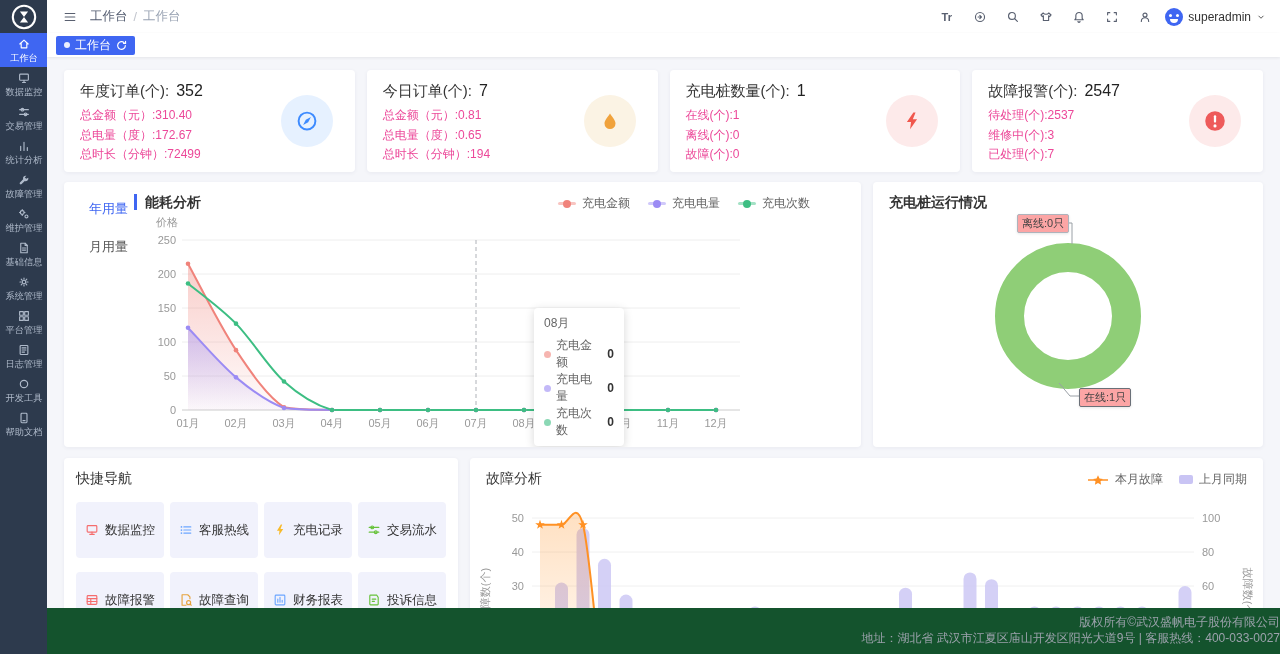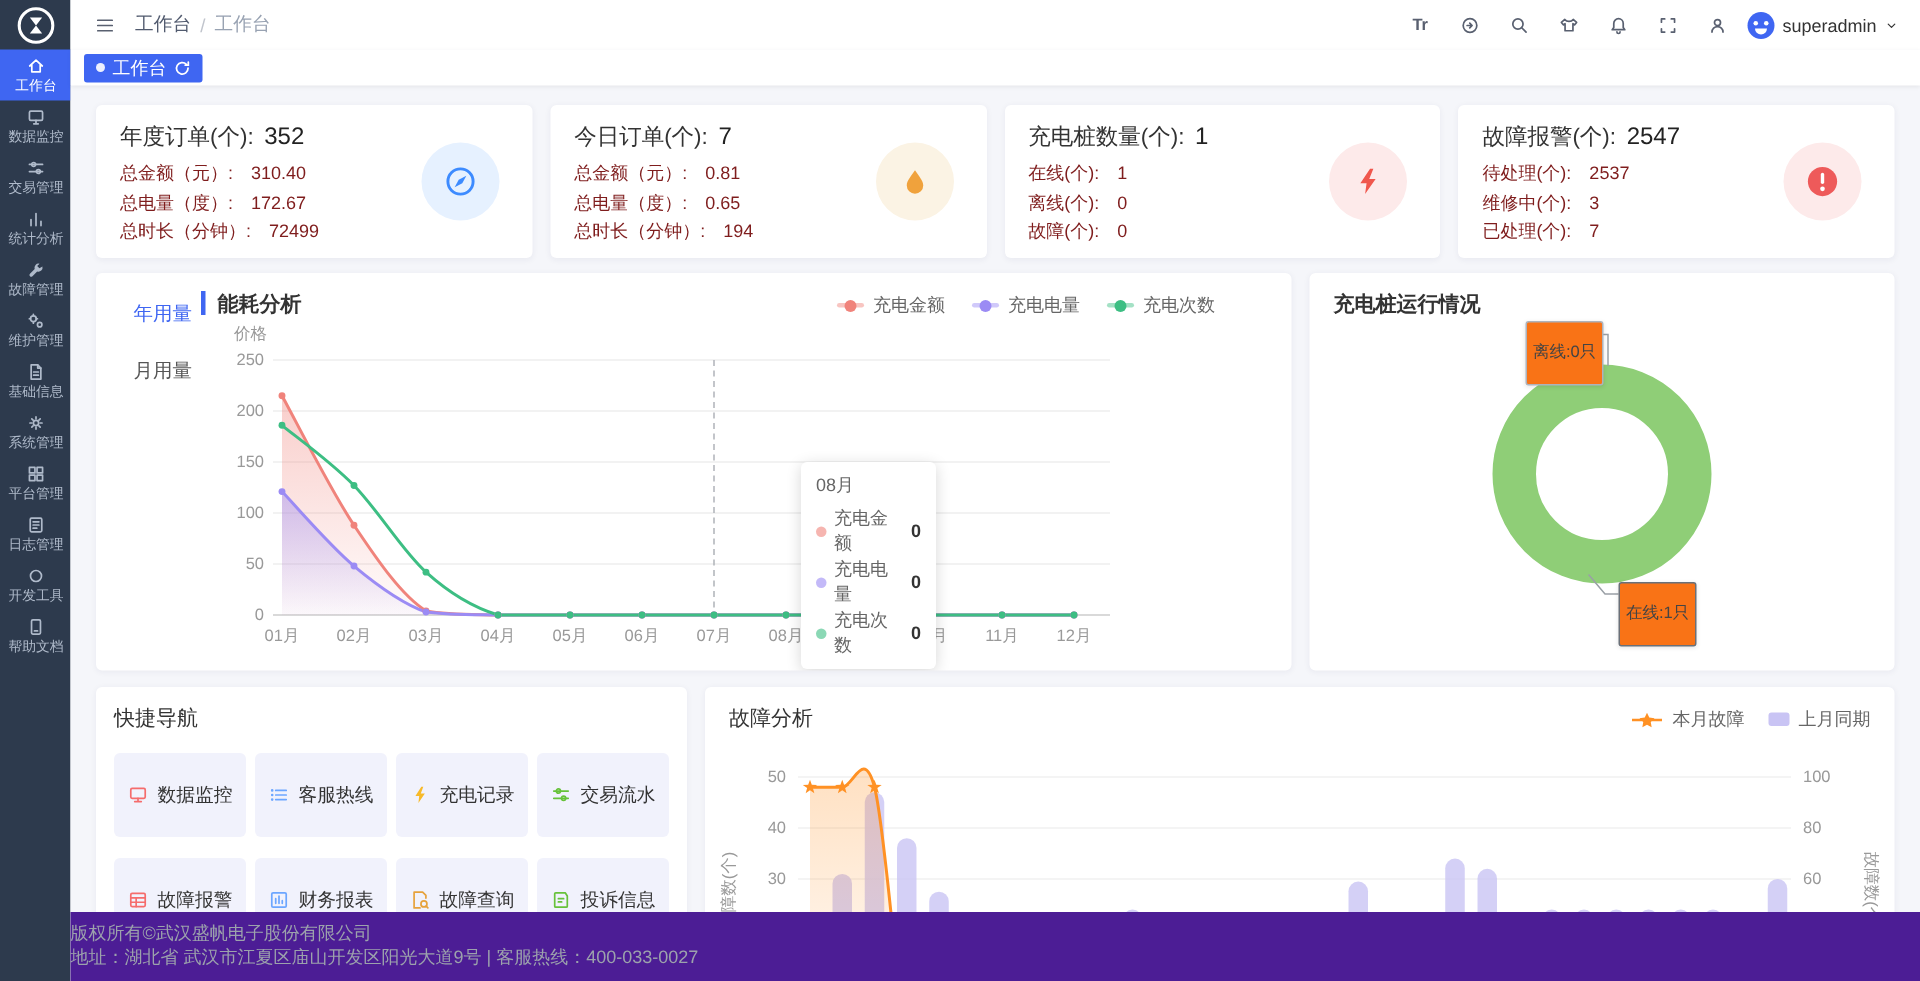--- a/index.html
+++ b/index.html
@@ -30,55 +30,55 @@
   .tabbar{height:24px;background:#fff;display:flex;align-items:center;padding-left:9px;box-shadow:0 1px 3px rgba(0,0,0,.07);flex:none;position:relative;z-index:2}
   .tab{display:inline-flex;align-items:center;gap:5px;background:var(--accent);color:#fff;font-size:12px;height:19px;padding:0 8px;border-radius:2px;cursor:pointer}
   .tab .dot{width:6px;height:6px;background:#fff;border-radius:50%;opacity:.9}
   
   main.content{flex:1;padding:13px 17px 0;overflow:hidden;position:relative;background:#F5F6FA}
   .card{background:#fff;border-radius:4px;box-shadow:0 1px 4px rgba(30,40,80,.06);position:relative}
   .cards-row{display:flex;gap:12px;height:102px}
   .stat-card{flex:1;padding:12px 16px}
   .stat-title{font-size:15px;color:#333;display:flex;gap:7px;align-items:baseline;margin-bottom:5px}
   .stat-val{font-size:16px;color:#222}
-  .stat-row{font-size:12px;color:#7f1d1d;line-height:19.5px;display:flex;gap:12px}
+  .stat-row{font-size:12px;color:#ec4899;line-height:19.5px;display:flex;gap:0}
   .stat-icon{position:absolute;right:22px;top:25px;width:52px;height:52px;border-radius:50%;display:flex;align-items:center;justify-content:center}
   .row2{display:flex;gap:12px;margin-top:10px;height:265px}
   .energy-card{flex:1;overflow:hidden}
   .donut-card{width:390px;overflow:hidden}
   .panel-title{position:absolute;top:12px;left:16px;font-size:14px;font-weight:bold;color:#333}
   .energy-card .panel-title{left:70px;border-left:3px solid var(--accent);padding-left:8px;line-height:16px}
   .side-tabs{position:absolute;left:0;top:8px;width:64px;text-align:right}
   .stab{font-size:13px;color:#555;padding:10px 0;cursor:pointer}
   .stab.active{color:var(--accent)}
   .chart-legend{position:absolute;top:13px;left:494px;display:flex;gap:18px;font-size:12px;color:#666;align-items:center}
   .leg{display:flex;align-items:center;gap:6px;cursor:pointer}
   .l-line{width:18px;height:3px;border-radius:2px;position:relative;display:inline-block}
   .l-dot{position:absolute;left:5px;top:-2.5px;width:8px;height:8px;border-radius:50%;display:block}
   #energy-svg{position:absolute;left:66px;top:26px}
   .tip{position:absolute;left:470px;top:126px;width:90px;background:#fff;border-radius:4px;box-shadow:0 2px 10px rgba(0,0,0,.16);padding:7px 10px;font-size:12px;color:#666;z-index:3}
   .tip-title{margin-bottom:5px}
   .tip-row{display:flex;align-items:center;gap:5px;line-height:17px}
   .tdot{width:7px;height:7px;border-radius:50%;flex:none}
   .tval{margin-left:auto;font-weight:bold;color:#333}
   #donut-svg{position:absolute;left:0;top:24px}
-  .pin{position:absolute;border:1px solid #AEB3BC;background:#f97316;font-size:11px;padding:12px 4px;line-height:17px;border-radius:2px;color:#444;box-shadow:0 1px 3px rgba(0,0,0,.1);white-space:nowrap;z-index:2}
+  .pin{position:absolute;border:1px solid #AEB3BC;background:#fca5a5;font-size:11px;padding:0 4px;line-height:17px;border-radius:2px;color:#444;box-shadow:0 1px 3px rgba(0,0,0,.1);white-space:nowrap;z-index:2}
   .row3{display:flex;gap:12px;margin-top:11px;height:250px}
   .qn-card{width:394px;padding:12px;overflow:hidden}
   .panel-title2{font-size:14px;font-weight:normal;color:#333}
   .qn-grid{display:grid;grid-template-columns:repeat(4,1fr);gap:14px 6px;margin-top:14px}
   .qn-btn{height:56px;background:#F1F2FC;border-radius:4px;display:flex;align-items:center;justify-content:center;gap:6px;font-size:12.5px;color:#333;cursor:pointer}
   .fault-card{flex:1;overflow:hidden}
   .fault-legend{position:absolute;top:13px;right:16px;display:flex;gap:16px;align-items:center;font-size:12px;color:#666}
   .swatch{width:14px;height:9px;border-radius:2px;display:inline-block}
   #fault-svg{position:absolute;left:6px;top:32px}
   .v-label{position:absolute;font-size:11px;color:#999;white-space:nowrap}
   .v-left{left:-10px;top:128px;transform:rotate(-90deg)}
   .v-right{right:-10px;top:128px;transform:rotate(90deg)}
-  footer{position:absolute;left:0;right:0;bottom:0;height:46px;background:#4c1d95;text-align:left;z-index:6;padding-top:6px}
+  footer{position:absolute;left:0;right:0;bottom:0;height:46px;background:#14532d;text-align:right;z-index:6;padding-top:6px}
   .f1{font-size:12px;color:#9CA2AC;line-height:16px}
   .f2{font-size:12px;color:#9CA2AC;line-height:17px}
 </style>
 </head>
 <body>
 
 <div class="app">
 
   <aside class="sidebar">
     <div class="logo">
@@ -520,33 +520,33 @@
               <span>交易流水</span>
             </div>
             <div class="qn-btn">
               <svg class="ic qn-ic" width="14" height="14" viewBox="0 0 16 16" style="color: rgb(245, 108, 108);">
                   <rect x="2.5" y="3" width="11" height="10" rx="1"></rect>
                   <path d="M2.5 6.4h11M2.5 9.7h11M6.6 6.4V13"></path>
                 </svg>
               <span>故障报警</span>
             </div>
             <div class="qn-btn">
-              <svg class="ic qn-ic" width="14" height="14" viewBox="0 0 16 16" style="color: rgb(108, 166, 255);">
-                  <rect x="2.5" y="2.5" width="11" height="11" rx="1"></rect>
-                  <path d="M5.5 10.5V7M8 10.5V5M10.5 10.5V8.5"></path>
-                </svg>
-              <span>财务报表</span>
-            </div>
-            <div class="qn-btn">
               <svg class="ic qn-ic" width="14" height="14" viewBox="0 0 16 16" style="color: rgb(230, 162, 60);">
                   <path d="M12.5 6.5V4.5L10 2H3.5v12H8"></path>
                   <circle cx="11" cy="11" r="2.3"></circle>
                   <path d="M12.7 12.7 14 14"></path>
                 </svg>
               <span>故障查询</span>
+            </div>
+            <div class="qn-btn">
+              <svg class="ic qn-ic" width="14" height="14" viewBox="0 0 16 16" style="color: rgb(108, 166, 255);">
+                  <rect x="2.5" y="2.5" width="11" height="11" rx="1"></rect>
+                  <path d="M5.5 10.5V7M8 10.5V5M10.5 10.5V8.5"></path>
+                </svg>
+              <span>财务报表</span>
             </div>
             <div class="qn-btn">
               <svg class="ic qn-ic" width="14" height="14" viewBox="0 0 16 16" style="color: rgb(103, 194, 58);">
                   <path d="M11.2 2.5H4a.8.8 0 0 0-.8.8v9.4a.8.8 0 0 0 .8.8h8a.8.8 0 0 0 .8-.8V5z"></path>
                   <path d="M6 7h4M6 9.5h2.5"></path>
                 </svg>
               <span>投诉信息</span>
             </div>
           </div>
         </div>

